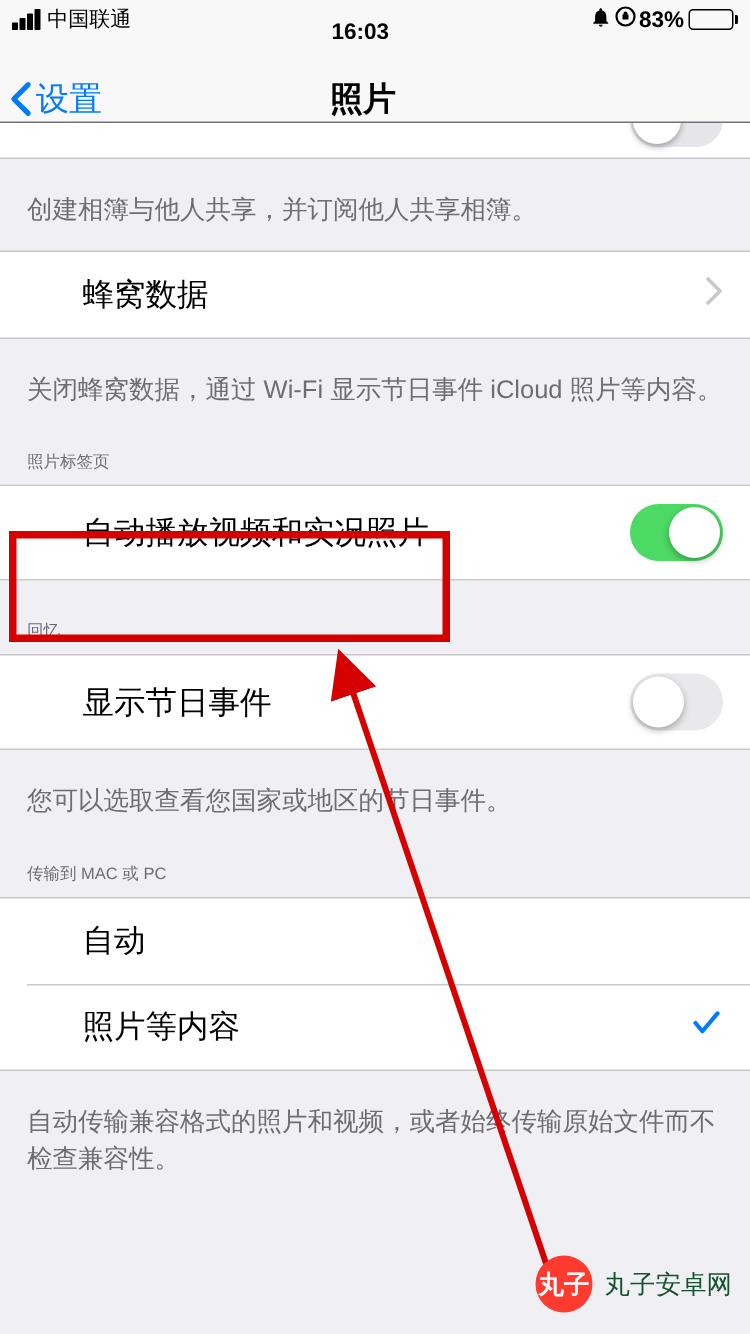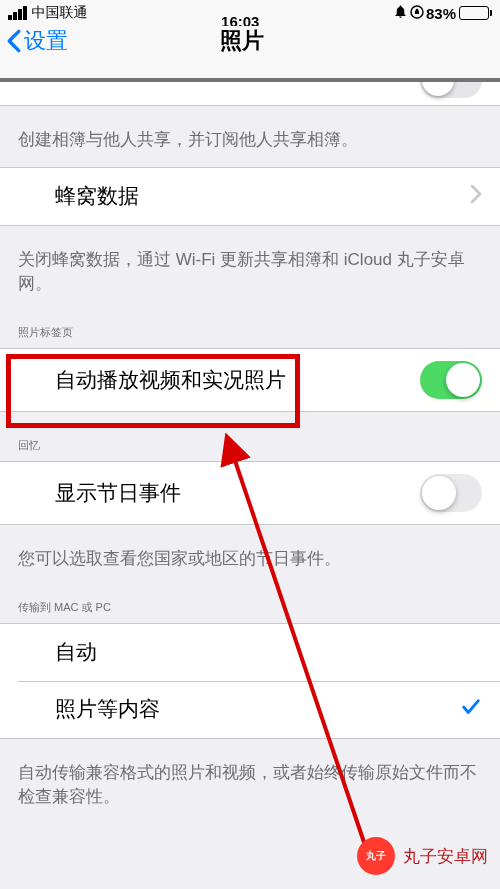--- a/index.html
+++ b/index.html
@@ -42,24 +42,24 @@
     width: 30px; height: 14px; border: 1.5px solid #000; border-radius: 3px;
     position: relative; padding: 1.5px;
   }
   .battery-fill { height: 100%; width: 83%; background: #000; border-radius: 1px;}
   .battery-cap { width: 2px; height: 6px; background: #000; border-radius: 0 1px 1px 0; margin-left: 1px;}
 
   
   .nav-bar {
     height: 56px;
     background: #f8f8f8;
-    border-bottom: 4px solid #737373;
+    border-bottom: 1px solid #737373;
     position: relative;
     display: flex;
-    align-items: flex-start;
+    align-items: flex-end;
   }
   .nav-back {
     display: flex; align-items: center;
     color: #007aff;
     font-size: 22px;
     padding-left: 6px;
     gap: 2px;
   }
   .nav-title {
     position: absolute;
@@ -174,23 +174,23 @@
   .watermark {
     position: absolute;
     right: 12px; bottom: 14px;
     display:flex; align-items:center; gap:8px;
     z-index: 20;
   }
   .wm-badge {
     width: 38px; height: 38px; border-radius: 50%;
     background:#ff3b30; color:#fff;
     display:flex; align-items:center; justify-content:center;
-    font-size: 10px; font-weight:600;
-  }
-  .wm-text { font-size: 17px; color:#b91c1c; }
+    font-size: 17px; font-weight:600;
+  }
+  .wm-text { font-size: 17px; color:#14532d; }
 </style>
 </head>
 <body>
 
 <div class="status-bar">
   <div class="status-left">
     <span class="signal-bars">
       <span></span>
         <span></span>
         <span></span>
@@ -241,21 +241,21 @@
   <div class="cell-group">
     <div class="cell">
       <span class="cell-label">蜂窝数据</span>
       <span class="chevron">
         <svg width="12" height="20" viewBox="0 0 12 20">
             <path d="M2 2l8 8-8 8" stroke="#c7c7cc" stroke-width="2.5" fill="none" stroke-linecap="round" stroke-linejoin="round"></path>
           </svg>
       </span>
     </div>
   </div>
-  <div class="footer-text">关闭蜂窝数据，通过 Wi-Fi 更新共享相簿和 iCloud 丸子安卓网。</div>
+  <div class="footer-text">关闭蜂窝数据，通过 Wi-Fi 显示节日事件 iCloud 照片等内容。</div>
 
   <div class="header-text" style="padding-top:14px">照片标签页</div>
   <div class="cell-group">
     <div class="cell">
       <span class="cell-label">自动播放视频和实况照片</span>
       <div class="switch on">
           <div class="knob"></div>
         </div>
     </div>
   </div>

